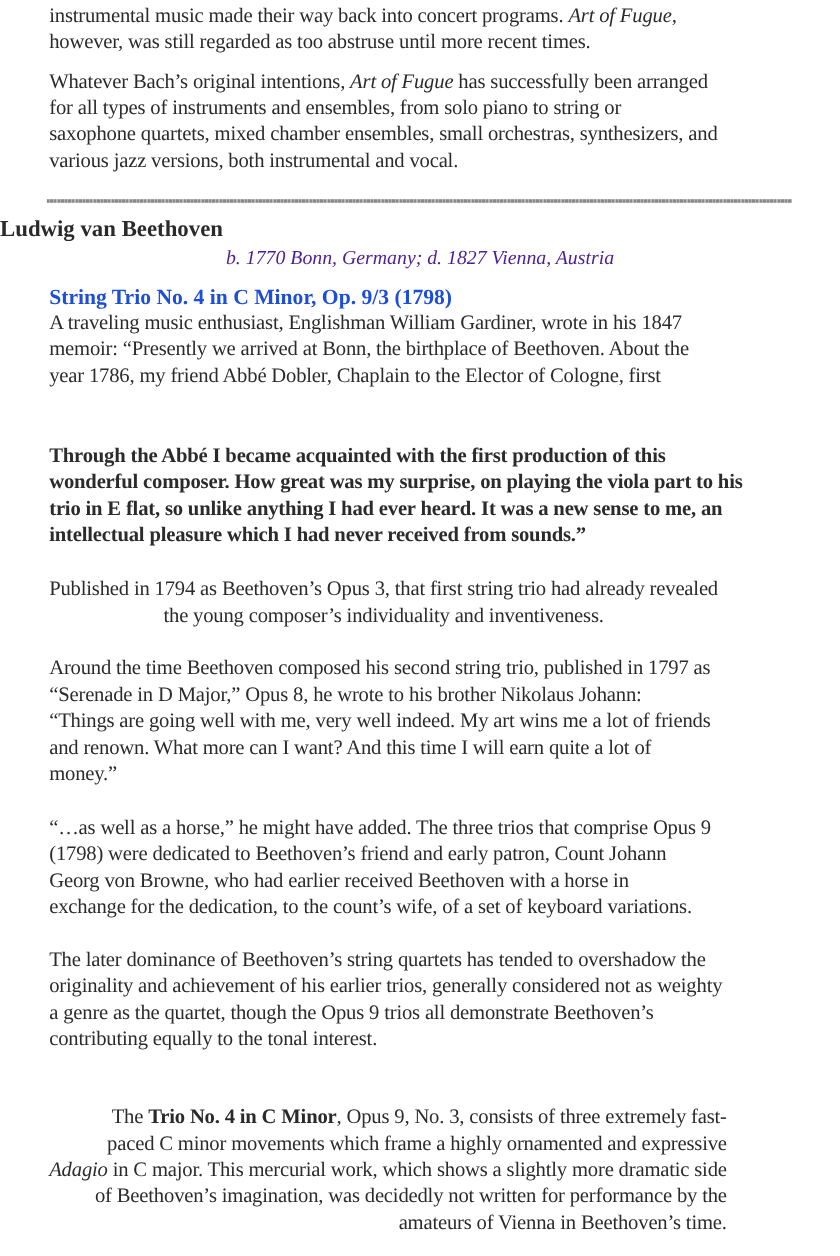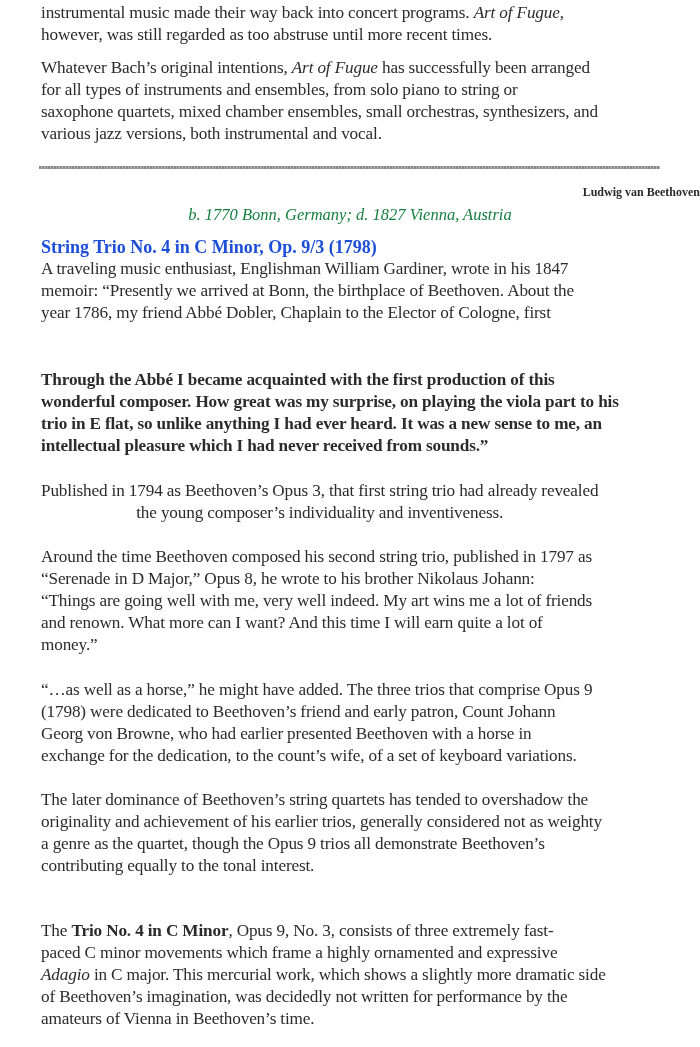--- a/index.html
+++ b/index.html
@@ -11,26 +11,26 @@
   .p {
     font-size: 17.2px; line-height: 22px; margin: 0;
     letter-spacing: -0.15px; word-spacing: 0px; white-space: nowrap;
   }
   .line { display: block; }
   .divider {
     position: absolute; left: 39px; width: 621px; top: 166px; height: 3px;
     background: repeating-linear-gradient(90deg, #8a8a8a 0 2px, #b4b4b4 2px 3px);
   }
   .composer {
-    position: absolute; left: 0; width: 700px; top: 181px; text-align: right;
-    font-weight: bold; font-size: 12px; line-height: 22px; color: #2a2a2a;
+    position: absolute; left: 0; width: 700px; top: 181px; text-align: left;
+    font-weight: bold; font-size: 19px; line-height: 22px; color: #2a2a2a;
   }
   .dates {
     position: absolute; left: 0; width: 700px; top: 204px; text-align: center;
-    font-style: italic; font-size: 16.5px; line-height: 22px; color: #15803d;
+    font-style: italic; font-size: 16.5px; line-height: 22px; color: #4c1d95;
   }
   .work-title {
     font-weight: bold; font-size: 18px; line-height: 22px; color: #1d4ed8;
   }
   em { font-style: italic; }
   b { font-weight: bold; color: #2a2a2a; }
   .blk { position: absolute; left: 41px; }
 </style>
 </head>
 <body>
@@ -89,35 +89,35 @@
     <span class="line">“Things are going well with me, very well indeed. My art wins me a lot of friends</span>
     <span class="line">and renown. What more can I want? And this time I will earn quite a lot of</span>
     <span class="line">money.”</span>
   </p>
 </div>
 
 <div class="blk" style="top:679px;">
   <p class="p">
     <span class="line">“…as well as a horse,” he might have added. The three trios that comprise Opus 9</span>
     <span class="line">(1798) were dedicated to Beethoven’s friend and early patron, Count Johann</span>
-    <span class="line">Georg von Browne, who had earlier presented Beethoven with a horse in</span>
+    <span class="line">Georg von Browne, who had earlier received Beethoven with a horse in</span>
     <span class="line">exchange for the dedication, to the count’s wife, of a set of keyboard variations.</span>
   </p>
 </div>
 
 <div class="blk" style="top:789px;">
   <p class="p">
     <span class="line">The later dominance of Beethoven’s string quartets has tended to overshadow the</span>
     <span class="line">originality and achievement of his earlier trios, generally considered not as weighty</span>
     <span class="line">a genre as the quartet, though the Opus 9 trios all demonstrate Beethoven’s</span>
     <span class="line">contributing equally to the tonal interest.</span>
   </p>
 </div>
 
-<div class="blk" style="top:920px;">
+<div class="blk" style="top:920px;text-align:right;">
   <p class="p">
     <span class="line"><span>The </span><b>Trio No. 4 in C Minor</b><span>, Opus 9, No. 3, consists of three extremely fast-</span></span>
     <span class="line">paced C minor movements which frame a highly ornamented and expressive</span>
     <span class="line"><em>Adagio</em><span> in C major. This mercurial work, which shows a slightly more dramatic side</span></span>
     <span class="line">of Beethoven’s imagination, was decidedly not written for performance by the</span>
     <span class="line">amateurs of Vienna in Beethoven’s time.</span>
   </p>
 </div>
 
 </body></html>

